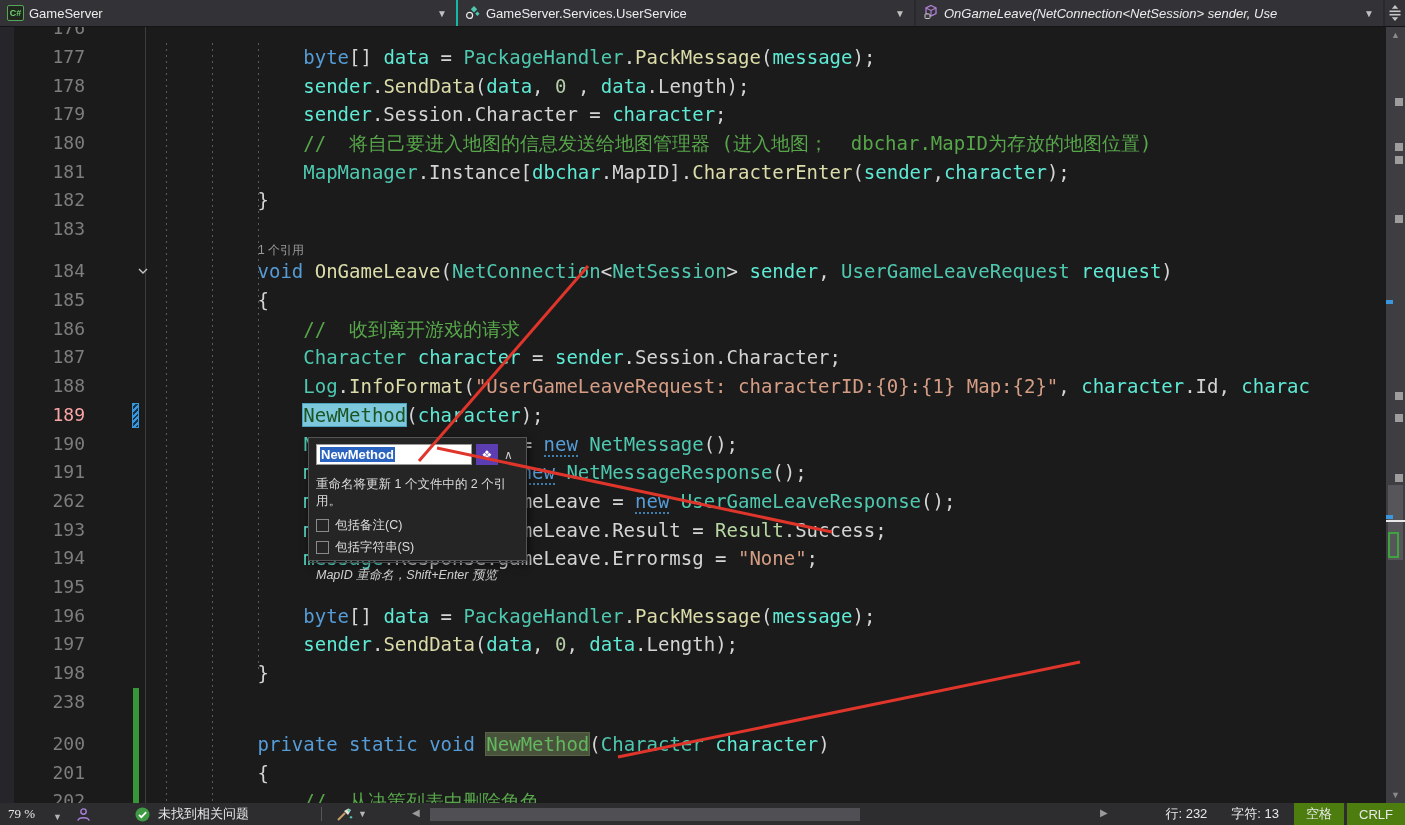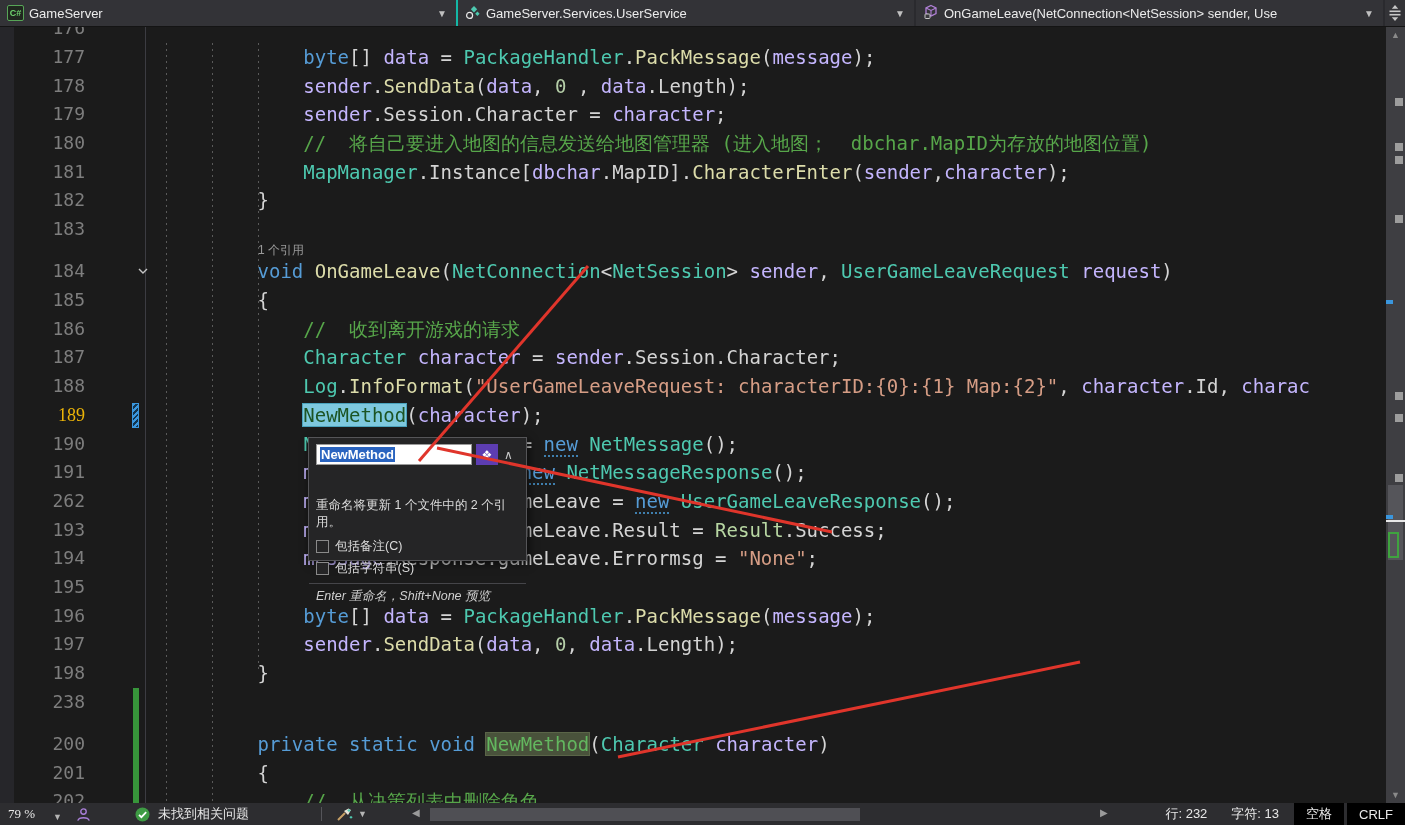--- a/index.html
+++ b/index.html
@@ -6,75 +6,75 @@
   html,body { width:1405px; height:825px; overflow:hidden; background:#1b1b1b;
               font-family:"Liberation Sans", sans-serif; }
 
   
   .topbar { height:27px; background:#333337; display:flex; align-items:stretch;
             color:#ececec; font-size:13px; border-bottom:1px solid #141414; }
   .crumb { display:flex; align-items:center; padding-left:7px; gap:5px; position:relative; }
   .crumb .caret { margin-left:auto; margin-right:9px; color:#c0c0c0; font-size:10px; }
   .crumb-1 { width:456px; }
   .crumb-2 { width:458px; border-left:2px solid #14b8a6; }
-  .crumb-3 { flex:1; border-left:2px solid #2a2a2e; }
+  .crumb-3 { flex:1; border-left:2px solid #2a2a2e;font-style:italic; }
   .csharp-badge { width:17px; height:16px; background:#20271f; border:1px solid #57a557;
                   color:#6fd36f; font-size:9px; font-weight:bold; display:flex;
                   align-items:center; justify-content:center; border-radius:2px; }
   .split-cell { width:22px; display:flex; align-items:center; justify-content:center;
                 border-left:2px solid #2a2a2e; }
 
   
   .editor { position:relative; height:776px; background:#1b1b1b; overflow:hidden; }
   .glyph-strip { position:absolute; left:0; top:0; width:14px; height:100%; background:#26262a; }
   .gutter-line { position:absolute; left:145px; top:0; width:1px; height:100%; background:#3c3c42; }
   .iguide { position:absolute; top:16px; bottom:0; width:1px;
             background:repeating-linear-gradient(#5a5a5a 0 2px, transparent 2px 6px); }
   .lines { position:relative; margin-top:-12.7px; }
   .crow { position:relative; height:28.7px; line-height:28.7px; white-space:pre;
           font-family:"DejaVu Sans Mono", monospace; font-size:19px; }
   .crow.small { height:13.6px; line-height:13.6px; }
   .lnum { position:absolute; left:0; top:0; width:99px; text-align:right; padding-right:14px;
           color:#7e7e7e; font-size:18px; }
-  .lnum.cur { color:#eab308;font-family:Liberation Serif, serif; }
+  .lnum.cur { color:#fca5a5; }
   .code { position:absolute; left:166px; top:0; color:#d4d4d4; }
   .cl-text { position:absolute; left:258px; top:0; color:#9a9a9a; font-size:12px;
              font-family:"Liberation Sans", sans-serif; line-height:13.6px; }
   .mk-caret { position:absolute; left:132px; top:2px; width:7px; height:25px;
               border:1px solid #3a96dd;
               background:repeating-linear-gradient(135deg,#3a96dd 0 2px,#12344f 2px 4px); }
   .mk-green { position:absolute; left:133px; top:0; width:6px; height:100%; background:#37953a; }
   .fold { position:absolute; left:136px; top:0; width:18px; color:#c5c5c5; }
 
   
   .kw  { color:#569cd6; }
   .ty  { color:#4ec9b0; }
   .me  { color:#dcdcaa; }
-  .id  { color:#c4b5fd;text-align:center; }
+  .id  { color:#5eead4;text-align:center; }
   .pl  { color:#d4d4d4; }
   .str { color:#d69d85; }
   .com { color:#57a64a; }
   .num { color:#b5cea8; }
   .en  { color:#b8d7a3; }
   .newk{ color:#569cd6; border-bottom:2px dotted #3f7fae; }
   .ren1{ color:#1c5424; background:#7ec8de; outline:1px solid #4ba3bd; }
   .ren2{ color:#63b75f; background:#49523b; outline:1px solid #5a6548; }
 
   
   .rename-popup { position:absolute; left:308px; top:410px; width:219px; height:124px;
                   background:#252526; border:1px solid #555558; z-index:20;
                   box-shadow:2px 3px 8px rgba(0,0,0,.6); font-size:12.5px; color:#dcdcdc; }
   .rp-row1 { display:flex; align-items:center; gap:4px; padding:6px 5px 4px 7px; }
   .rp-input { width:156px; height:21px; background:#ffffff; border:1px solid #9a9a9a;
               font-size:13px; font-weight:bold; display:flex; align-items:center; padding-left:3px; }
   .rp-input span { background:#2a64c0; color:#ffffff; padding:0 1px; }
   .rp-btn { width:22px; height:21px; background:#5d3db2; color:#fff; display:flex;
             align-items:center; justify-content:center; font-size:12px; }
   .rp-caret-up { color:#c8c8c8; font-size:12px; padding:0 2px; }
-  .rp-summary { padding:7px 7px 5px 7px;margin-top:21px; }
+  .rp-summary { padding:7px 7px 5px 7px; }
   .rp-check { display:flex; align-items:center; gap:6px; padding:2px 7px 3px 7px; }
   .rp-box { width:13px; height:13px; border:1px solid #8a8a8a; background:#252526; flex:none; }
   .rp-footer { border-top:1px solid #454549; margin-top:3px; padding:4px 7px;
                font-style:italic; color:#cfcfcf; }
 
   
   .vscroll { position:absolute; right:0; top:0; width:19px; height:100%; background:#3e3e42; z-index:25; }
   .vs-arrow { position:absolute; left:0; width:19px; text-align:center; color:#8a8a8a; font-size:9px; }
   .vs-mark { position:absolute; left:9px; width:8px; height:8px; background:#9d9d9d; }
   .vs-blue { position:absolute; left:0; width:7px; height:4px; background:#3a96dd; }
@@ -91,21 +91,21 @@
   .sb-zoom { display:flex; align-items:flex-end; gap:18px; padding:0 8px; width:70px;font-family:Liberation Serif, serif; }
   .sb-zoom .caret { font-size:9px; color:#b5b5b5; }
   .sb-icon { display:flex; align-items:center; justify-content:center; padding:0 6px; }
   .sb-msg { display:flex; align-items:center; gap:8px; padding:0 10px; }
   .sb-sep { width:1px; height:14px; background:#55555a; margin:0 8px; }
   .hscroll { position:absolute; left:428px; top:5px; width:666px; height:13px; background:#2d2d30; }
   .hs-thumb { position:absolute; left:2px; top:0; width:430px; height:13px; background:#4f4f54; }
   .hs-arrow { position:absolute; top:4px; color:#9a9a9a; font-size:10px; }
   .sb-right { position:absolute; right:0; top:0; height:22px; display:flex; align-items:center; }
   .sb-cell { padding:0 12px; }
-  .sb-cell.boxed { background:#000000; height:22px; display:flex; align-items:center;
+  .sb-cell.boxed { background:#4d7c0f; height:22px; display:flex; align-items:center;
                    margin-left:3px; }
 </style>
 </head>
 <body>
 
 <div class="topbar">
   <div class="crumb crumb-1">
     <span class="csharp-badge">C#</span>
     <span>GameServer</span>
     <span class="caret">▼</span>
@@ -197,21 +197,21 @@
     </div>
     <div class="rp-summary">重命名将更新 1 个文件中的 2 个引用。</div>
     <div class="rp-check">
       <span class="rp-box"></span>
       <span>包括备注(C)</span>
     </div>
     <div class="rp-check">
       <span class="rp-box"></span>
       <span>包括字符串(S)</span>
     </div>
-    <div class="rp-footer">Enter 重命名，Shift+None 预览</div>
+    <div class="rp-footer">MapID 重命名，Shift+Enter 预览</div>
   </div>
 
   <svg class="anno" width="1405" height="776">
     <line x1="588" y1="239" x2="419" y2="434" stroke="#e0352b" stroke-width="3"></line>
     <line x1="437" y1="421" x2="832" y2="505" stroke="#e0352b" stroke-width="3"></line>
     <line x1="618" y1="730" x2="1080" y2="635" stroke="#e0352b" stroke-width="3"></line>
   </svg>
 
   <div class="vscroll">
     <div class="vs-arrow" style="top:3px;">▲</div>

